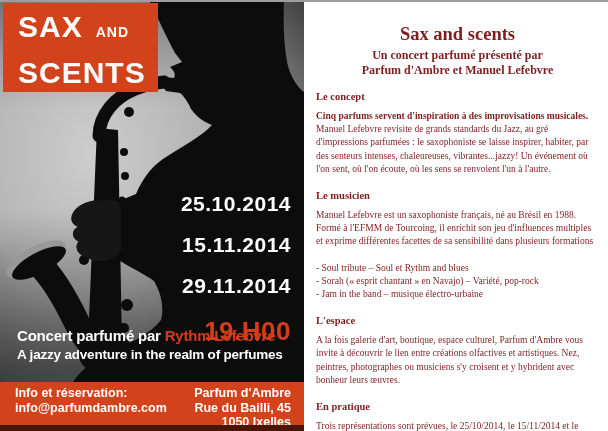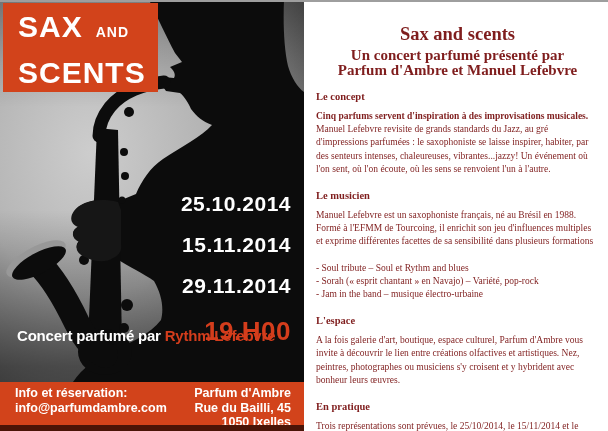--- a/index.html
+++ b/index.html
@@ -42,21 +42,21 @@
   }
   .footer-right{text-align:right;}
   .strip{position:absolute;left:0;top:425px;width:304px;height:6px;background:#4a1407;}
   
   .right{
     position:absolute;left:304px;top:12px;width:308px;height:429px;background:#fff;
     box-sizing:border-box;padding:8px 13px 0 12px;color:#7f1d1d;
     font-family:"Liberation Serif",serif;
   }
   .r-title{text-align:center;font-size:18.5px;font-weight:bold;margin:4px 0 3px 0;}
-  .r-sub{text-align:center;font-size:15px;font-weight:bold;line-height:14.5px;}
+  .r-sub{text-align:center;font-size:12px;font-weight:bold;line-height:14.5px;}
   .sec-heading{font-size:10.5px;font-weight:bold;margin:14px 0 8px 0;}
   .sec-body{font-size:9.5px;line-height:13.2px;margin:0;}
   .sec-body strong{display:block;}
   .sec-list{font-size:9.5px;line-height:13.2px;margin:13px 0 0 0;}
 </style>
 </head>
 <body>
 
 <div class="flyer">
 
@@ -116,20 +116,21 @@
 
       <div class="dates">
         <div class="date-item">25.10.2014</div>
         <div class="date-item">15.11.2014</div>
         <div class="date-item">29.11.2014</div>
         <div class="time-item" style="color:#d43d1c;">19.H00</div>
       </div>
 
       <div class="taglines">
         <div class="tagline1"><span>Concert parfumé par </span><span style="color:#d43d1c;">Rythm Lefebvre</span></div>
+        <div class="tagline2">A jazzy adventure in the realm of perfumes</div>
       </div>
     </div>
 
     <div class="footer" style="background:#d2431b;">
       <div class="footer-left">
         <div>Info et réservation:</div>
         <div>info@parfumdambre.com</div>
       </div>
       <div class="footer-right">
         <div>Parfum d'Ambre</div>

